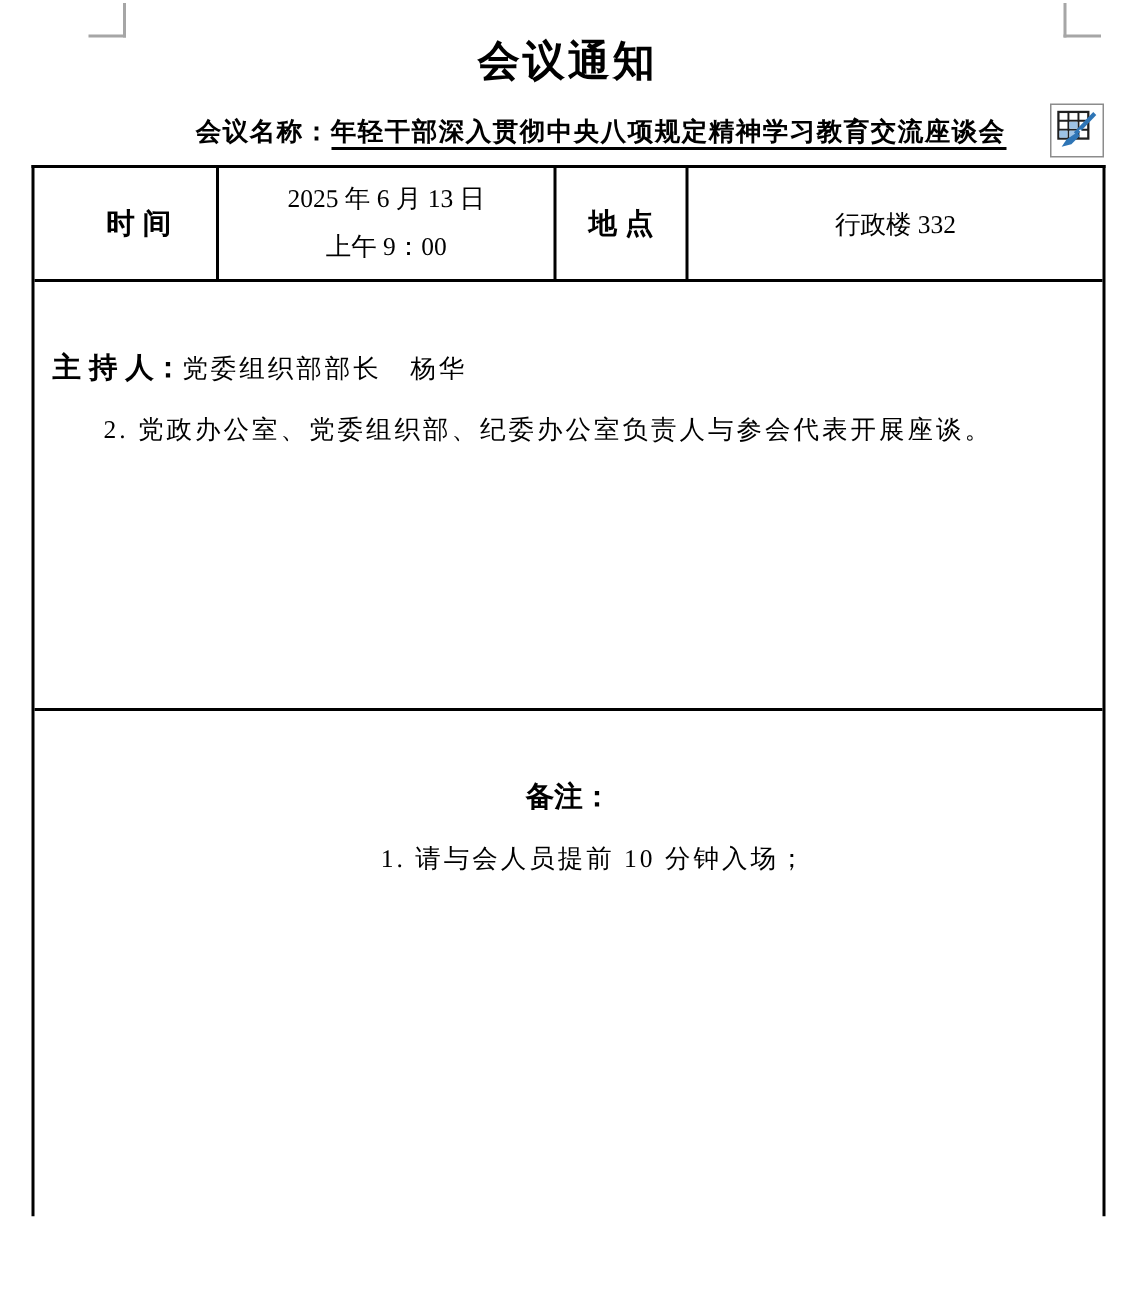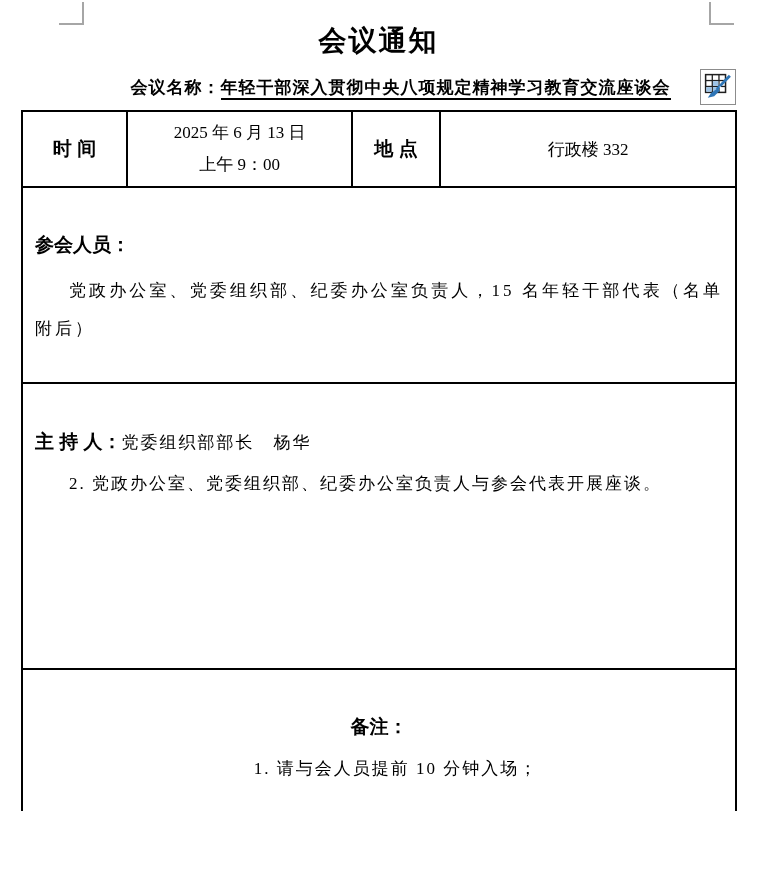--- a/index.html
+++ b/index.html
@@ -53,21 +53,21 @@
 
   
   .notice-table {
     position: absolute; left: 21px; top: 110px;
     width: 716px; height: 759px;
     border: 2px solid #000;
     border-bottom: none;
     display: flex; flex-direction: column;
     font-size: 17px;
   }
-  .t-row { border-bottom: 2px solid #000; }
+  .t-row { border-bottom: 2px solid #000; padding-left: 18px; }
   .t-row:last-child { border-bottom: none; flex: 1 1 auto; }
 
   .row-head { height: 76px; display: flex; }
   .hc { display: flex; flex-direction: column; align-items: center; justify-content: center; }
   .hc-border { border-right: 2px solid #000; }
   .cell-label {
     font-family: "Liberation Sans", "DejaVu Sans", sans-serif;
     font-weight: 700; font-size: 19px;
   }
   .c-time  { width: 105px; }
@@ -150,24 +150,20 @@
         <span>上午 9：00</span>
       </div>
       <div class="hc hc-border c-place">
         <span class="cell-label">地 点</span>
       </div>
       <div class="hc c-loc">
         <span>行政楼 332</span>
       </div>
     </div>
 
-    <div class="t-row row-attendees">
-      <div class="blk-label attendees-label">参会人员：</div>
-      <div class="attendees-body">党政办公室、党委组织部、纪委办公室负责人，15 名年轻干部代表（名单附后）</div>
-    </div>
 
     <div class="t-row row-host">
       <div class="host-line">
         <span class="host-label">主 持 人：</span><span class="host-value">党委组织部部长　杨华</span>
       </div>
       <div class="content-item">2. 党政办公室、党委组织部、纪委办公室负责人与参会代表开展座谈。</div>
     </div>
 
     <div class="t-row row-remarks">
       <div class="remarks-label-line">

